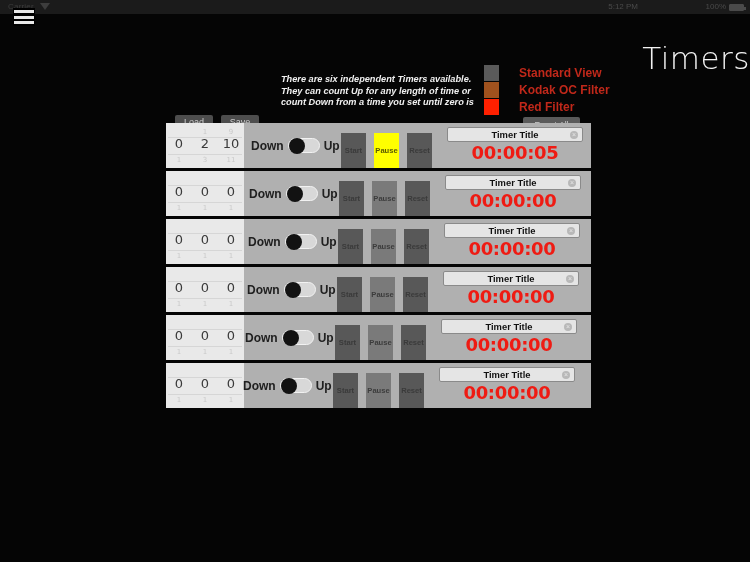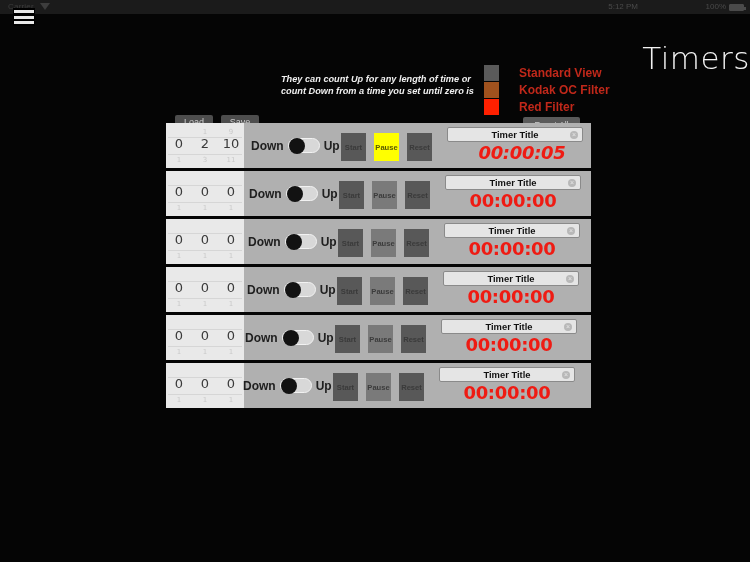--- a/index.html
+++ b/index.html
@@ -222,21 +222,21 @@
     left: 0px; top: -1px;
     width: 16px; height: 16px;
     border-radius: 50%;
     background: #121212;
   }
 
   
   .ctrl-btn {
     position: absolute;
     top: 10px;
-    width: 25px; height: 28px;
+    width: 25px; height: 35px;
     border: none;
     background: #6e6e6e;
     color: #3c3c3c;
     font-size: 7.6px;
     font-weight: 700;
     cursor: pointer;
     font-family: "Liberation Sans", sans-serif;
   }
   .ctrl-btn.dark  { background: #585858; color: #3a3a3a; }
   .ctrl-btn.light { background: #7a7a7a; color: #3c3c3c; }
@@ -301,20 +301,21 @@
   <span></span>
   <span></span>
   <span></span>
 </div>
 
 <div id="app">
 
   <div id="page-title">Timers</div>
 
   <div id="subtitle">
+    <div>There are six independent Timers available.</div>
     <div>They can count Up for any length of time or</div>
     <div>count Down from a time you set until zero is</div>
   </div>
 
   <div id="legend">
       <div class="legend-row">
         <div class="legend-swatch" style="background: rgb(90, 90, 90);"></div>
         <div class="legend-label">Standard View</div>
       </div>
       <div class="legend-row">
@@ -359,21 +360,21 @@
           </span>
           <span class="toggle-label">Up</span>
         </div>
         <button class="ctrl-btn dark" style="left: 175px;">Start</button>
         <button class="ctrl-btn light active" style="left: 208px;">Pause</button>
         <button class="ctrl-btn dark" style="left: 241px;">Reset</button>
         <div class="title-field" style="left: 281px;">
           <span class="title-text">Timer Title</span>
           <span class="clear-icon">×</span>
         </div>
-        <div class="clock" style="left: 288px; font-style: italic;">00:00:05</div>
+        <div class="clock" style="left: 281px;">00:00:05</div>
       </div>
       <div class="timer-row">
         <div class="picker">
           <div class="picker-col">
             <div class="pk-prev"></div>
             <div class="pk-cur">0</div>
             <div class="pk-next">1</div>
           </div>
           <div class="picker-col">
             <div class="pk-prev"></div>

